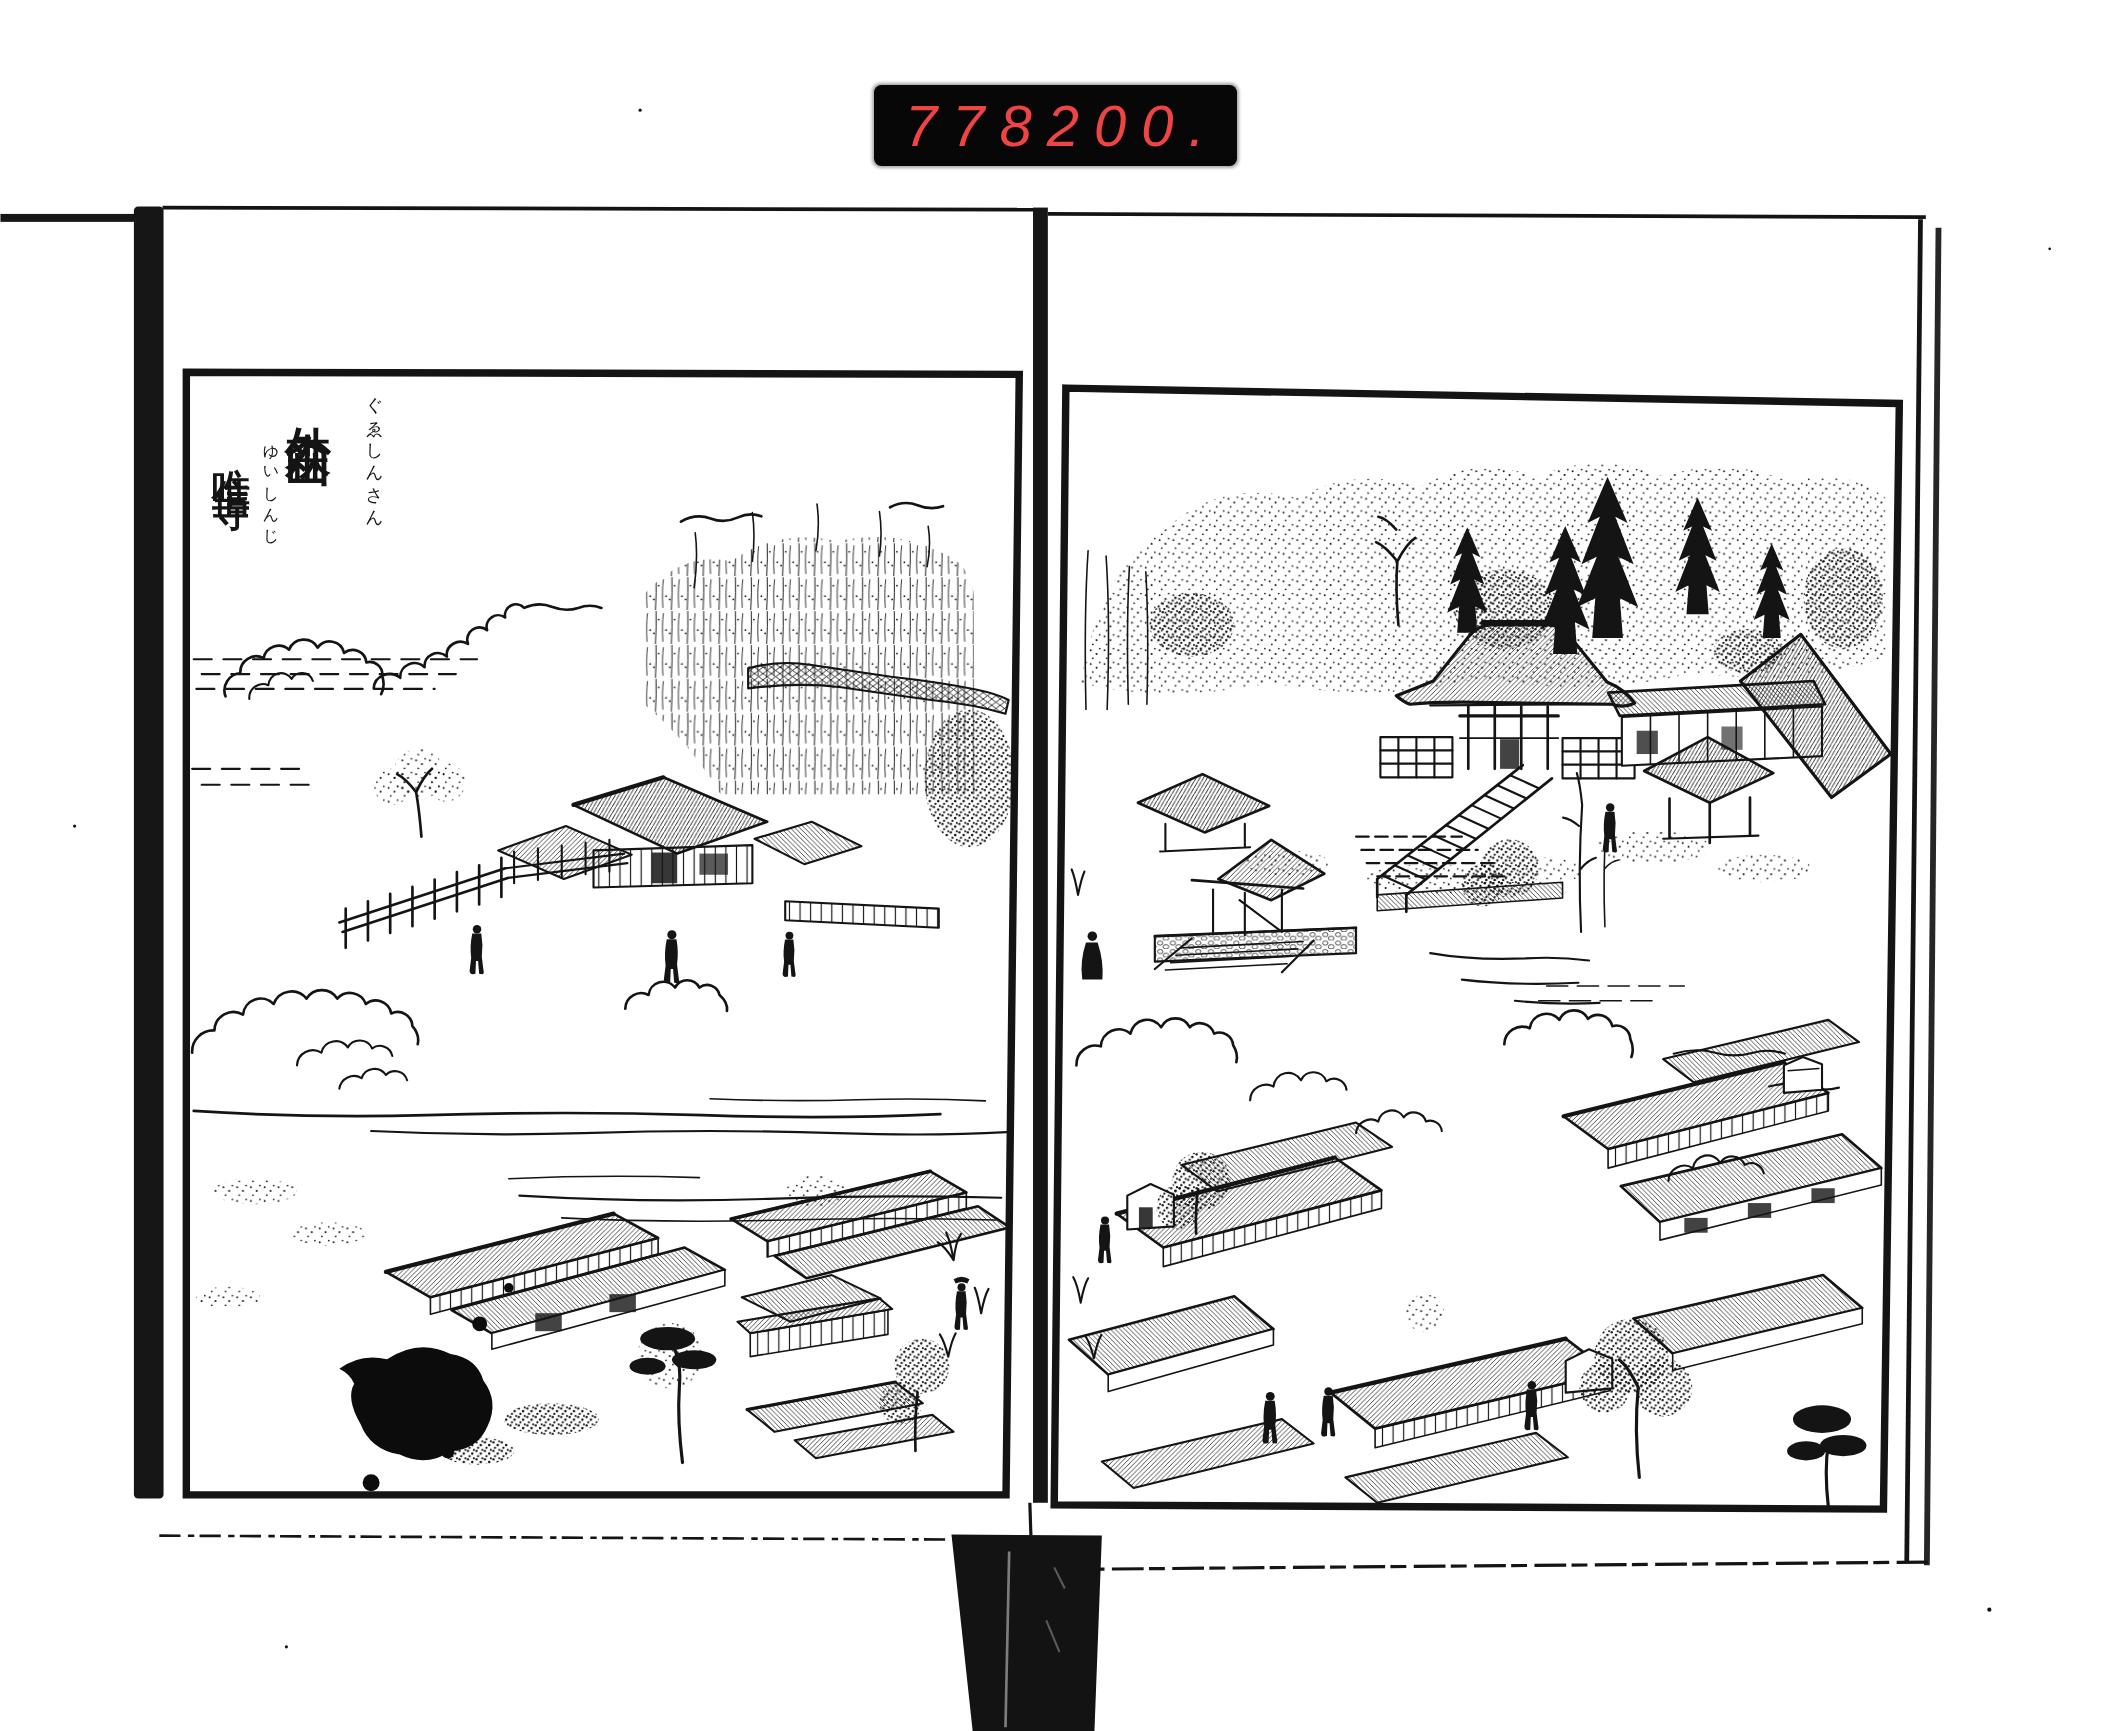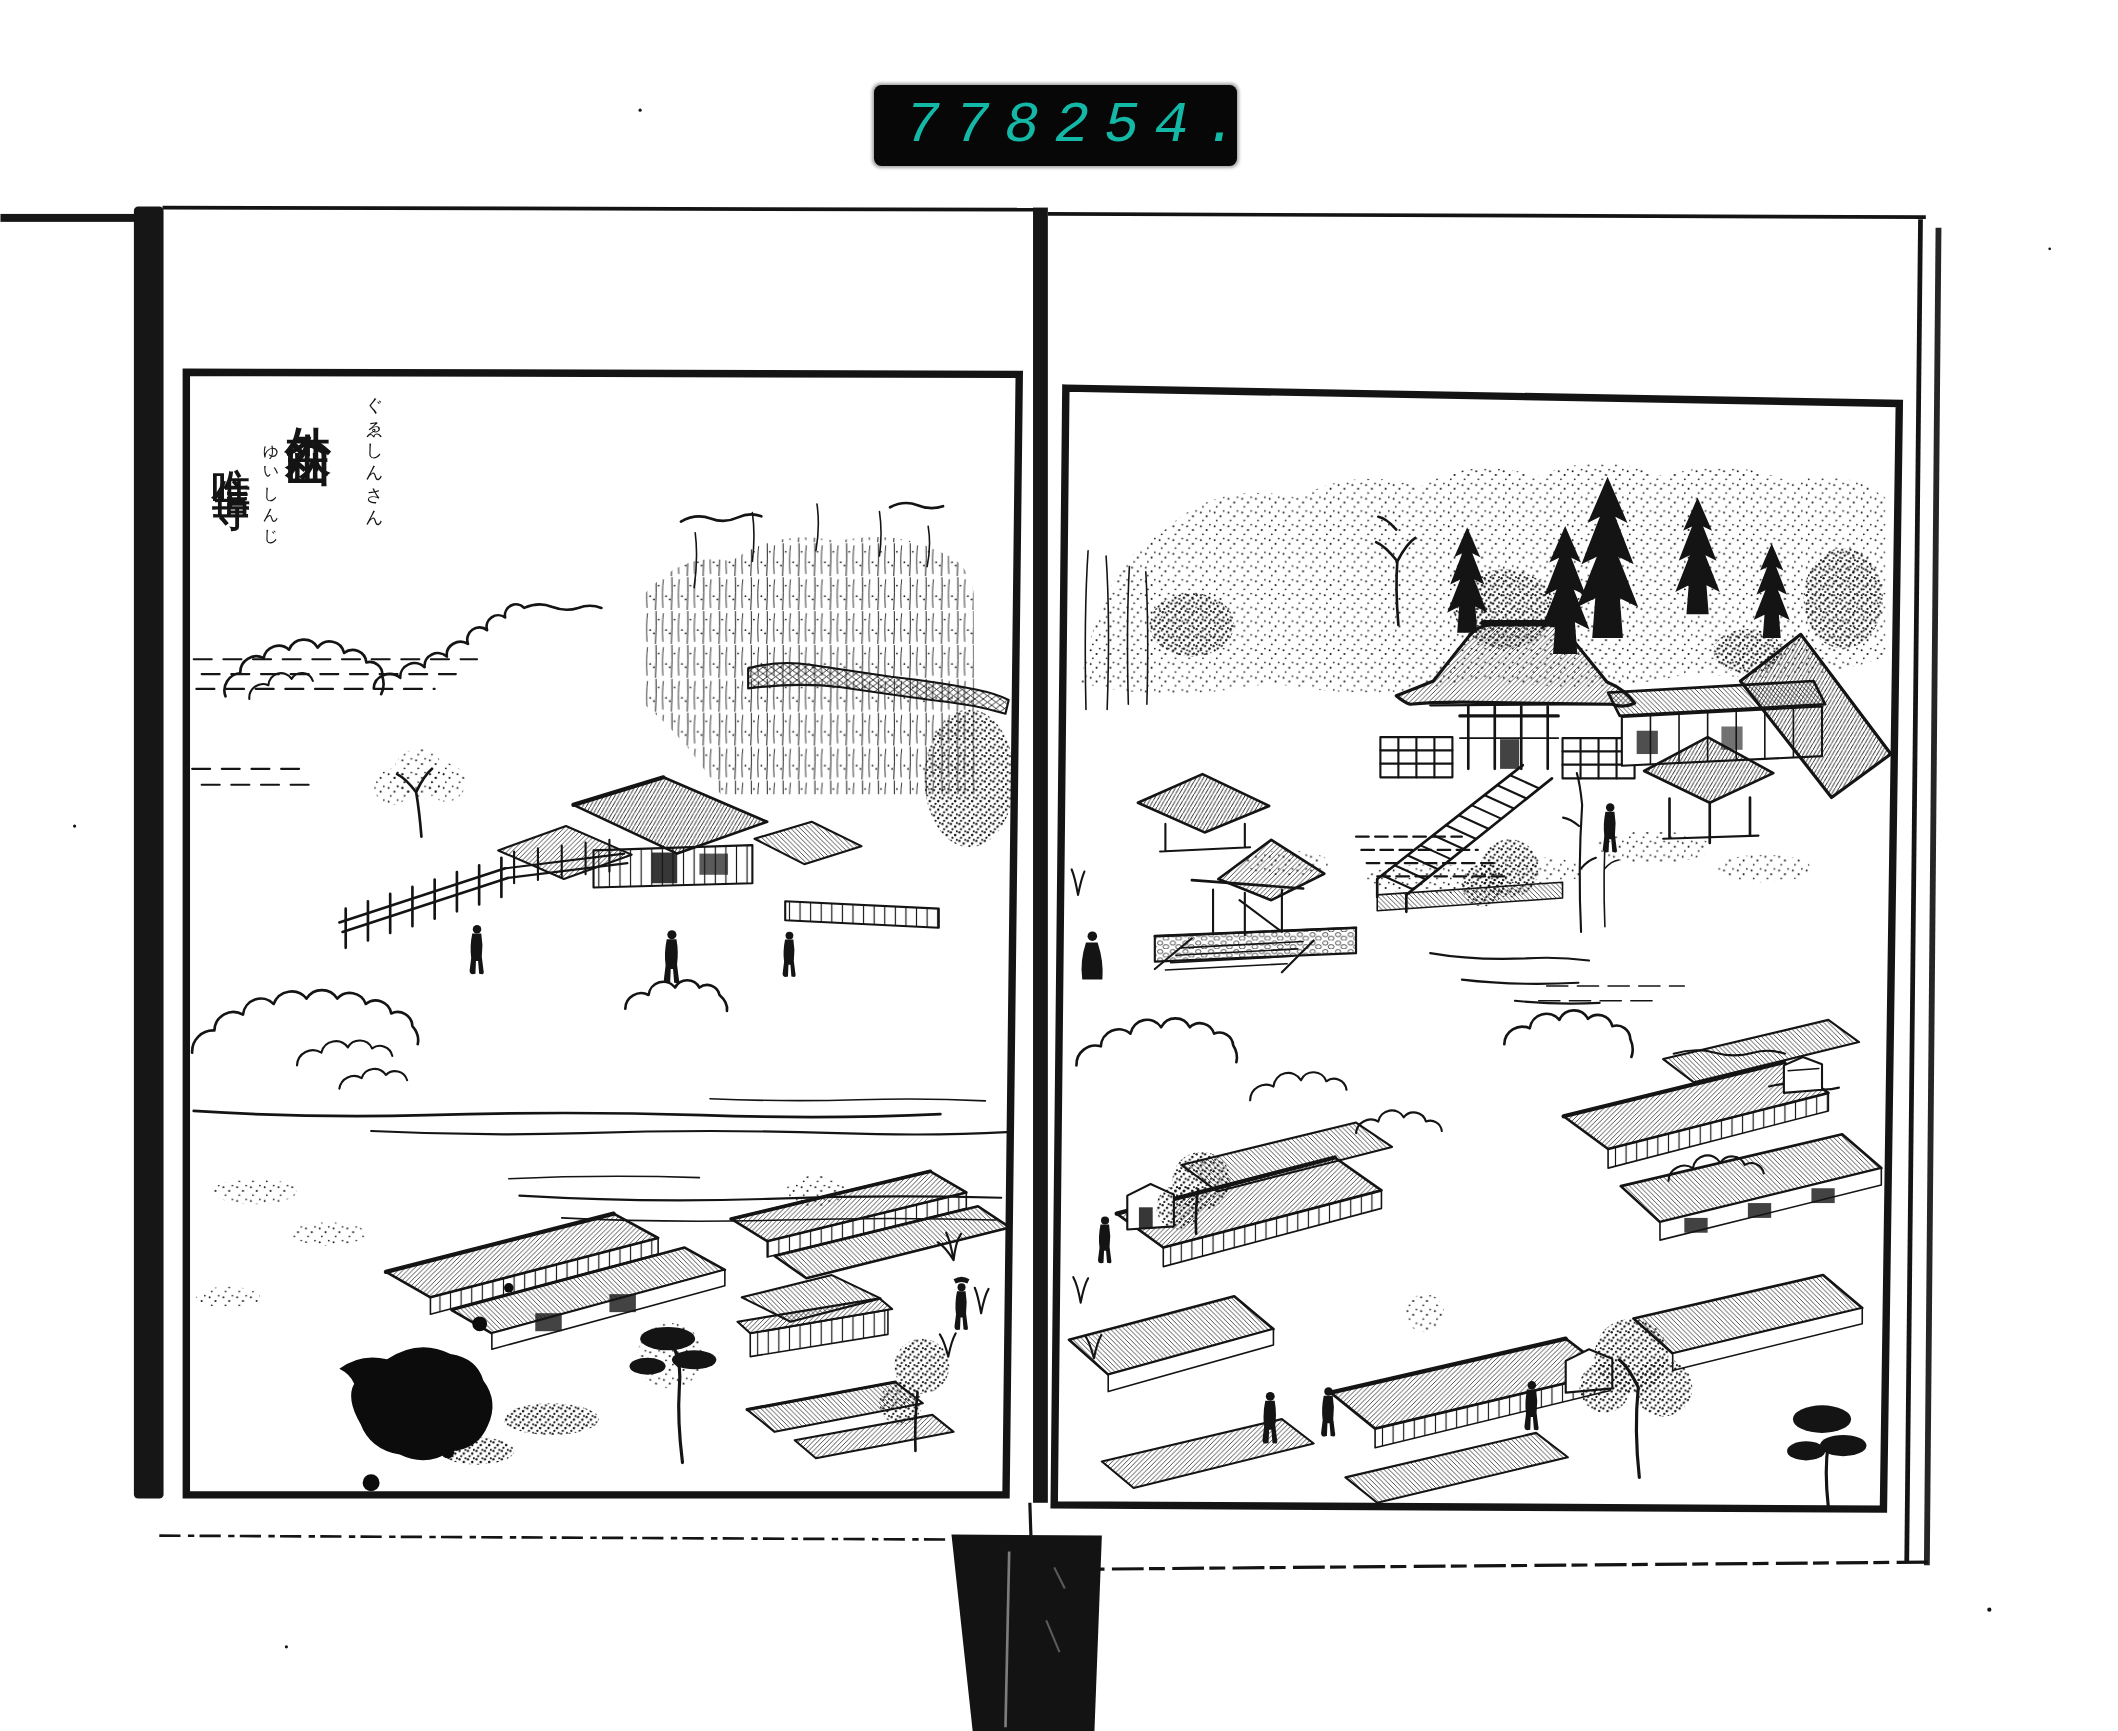--- a/index.html
+++ b/index.html
@@ -3,22 +3,22 @@
 <meta charset="utf-8">
 <style>
   html,body{margin:0;padding:0;}
   body{width:2119px;height:1731px;background:#ffffff;overflow:hidden;position:relative;
        font-family:"DejaVu Serif", serif;}
   #art{position:absolute;left:0;top:0;}
   
   #counter{position:absolute;left:874px;top:85px;width:363px;height:81px;background:#070707;
            border-radius:7.4px;display:flex;align-items:center;justify-content:space-between;
            padding:0 31px;box-sizing:border-box;box-shadow:0 0 3.2px 1.1px rgba(0,0,0,.35);}
-  #counter span{font-family:Liberation Mono, monospace;font-style:italic;font-size:58px;
-                color:#14b8a6;letter-spacing:15px;white-space:pre;}
+  #counter span{font-family:Liberation Sans, sans-serif;font-style:italic;font-size:58px;
+                color:#ef4444;letter-spacing:15px;white-space:pre;}
   
   .vtext{position:absolute;writing-mode:vertical-rl;text-orientation:upright;color:#141414;
          font-family:"DejaVu Serif", serif;line-height:1;}
   #title-main{left:286px;top:390px;font-size:46px;letter-spacing:6.4px;font-weight:bold;}
   #title-main-furigana{left:365px;top:385px;font-size:17.5px;letter-spacing:2.6px;}
   #title-sub{left:212px;top:437px;font-size:38px;letter-spacing:11.7px;font-weight:bold;}
   #title-sub-furigana{left:263px;top:434px;font-size:16px;letter-spacing:2.6px;}
 </style>
 </head>
 <body>
@@ -407,20 +407,20 @@
         <circle cx="3756" cy="3040" r="4"></circle>
         <circle cx="540" cy="3110" r="3"></circle>
     <circle cx="3870" cy="470" r="2.5"></circle>
         <circle cx="140" cy="1560" r="3"></circle>
   </g>
 </g>
 </svg>
 
 <div id="counter">
   <span>778</span>
-  <span>254.</span>
+  <span>200.</span>
 </div>
 
 <div id="title-main" class="vtext">外森山</div>
 <div id="title-main-furigana" class="vtext">ぐゑしんさん</div>
 <div id="title-sub" class="vtext">唯信寺</div>
 <div id="title-sub-furigana" class="vtext">ゆいしんじ</div>
 
 
 </body></html>

